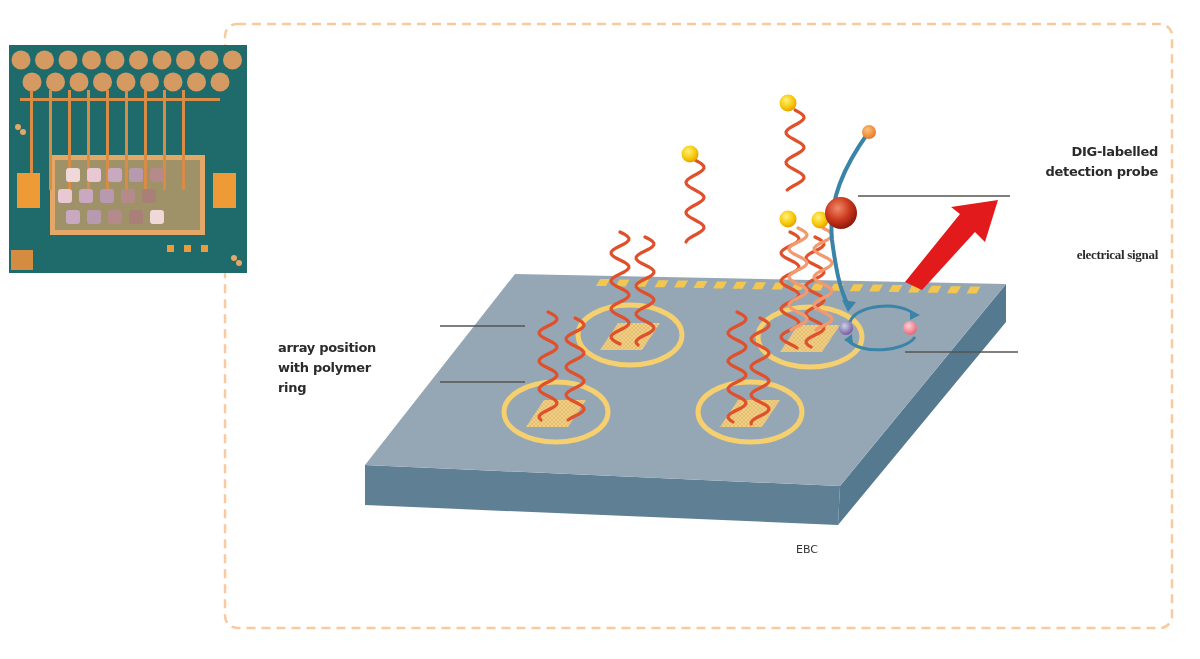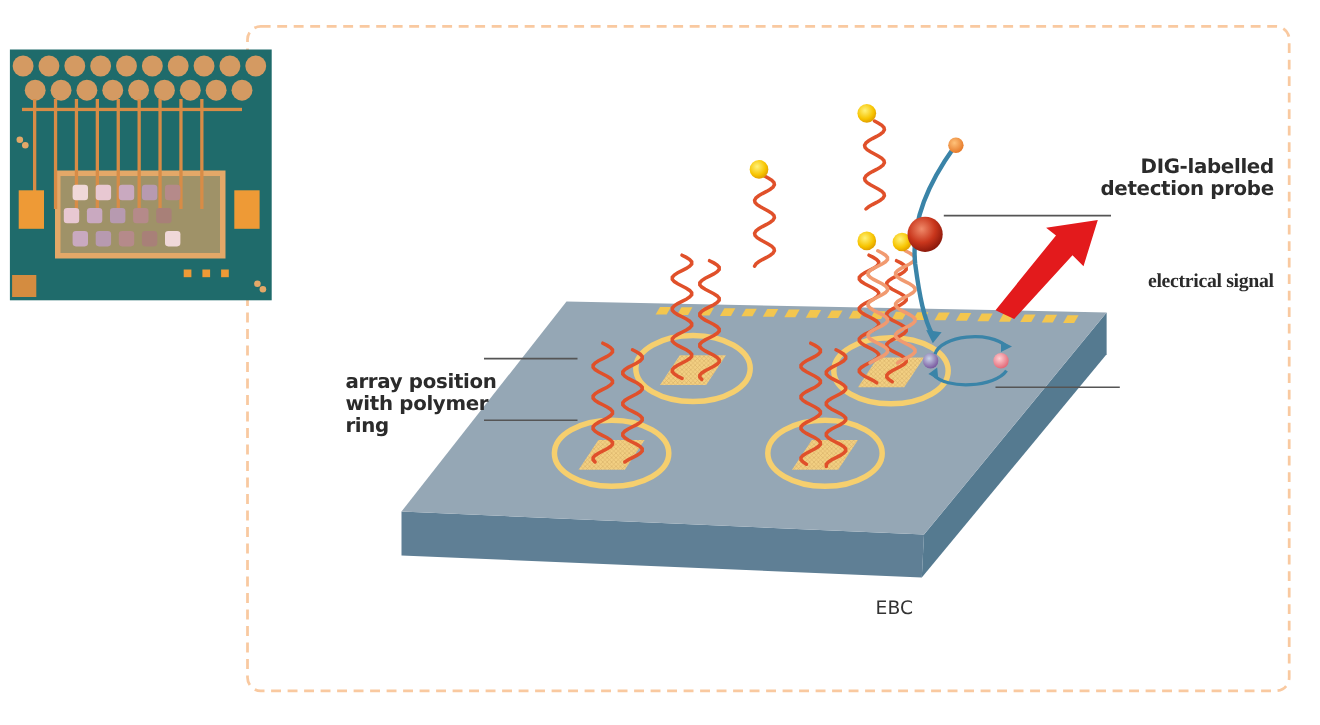--- a/index.html
+++ b/index.html
@@ -1,22 +1,22 @@
 <!DOCTYPE html>
 <html><head>
 <meta charset="utf-8">
 <style>
   html, body { margin: 0; padding: 0; background: #ffffff; }
   body { width: 1200px; height: 659px; position: relative; overflow: hidden;
          font-family: "DejaVu Sans", sans-serif; }
   #stage { position: absolute; left: 0; top: 0; width: 1200px; height: 659px; }
   .label { position: absolute; font-family: "DejaVu Sans", sans-serif; font-weight: bold;
-           font-size: 18px; line-height: 20px; color: #2b2b2b; white-space: pre-line; letter-spacing: -0.3px; }
+           font-size: 13px; line-height: 20px; color: #2b2b2b; white-space: pre-line; letter-spacing: -0.3px; }
   .label.right { text-align: right; }
-  .caption { position: absolute; font-family: "DejaVu Sans", sans-serif; font-size: 17px; color: #333; }
+  .caption { position: absolute; font-family: "DejaVu Sans", sans-serif; font-size: 11px; color: #333; }
 </style>
 </head>
 <body>
 
 <div id="stage">
   <svg id="svg" width="1200" height="659" viewBox="0 0 1200 659" xmlns="http://www.w3.org/2000/svg">
     <defs>
       <pattern id="mesh" width="4" height="4" patternUnits="userSpaceOnUse">
         <rect width="4" height="4" fill="#f2cf82"></rect>
         <path d="M0 0 L4 4 M4 0 L0 4" stroke="#d9b36a" stroke-width="0.6"></path>
@@ -190,20 +190,20 @@
     <polygon points="905,282 960,214 951,207 998,200 985,242 975,232 922,290" fill="#e31a1c"></polygon>
 
     <g stroke="#555" stroke-width="1.5">
       <line x1="440" y1="326" x2="525" y2="326"></line>
       <line x1="440" y1="382" x2="525" y2="382"></line>
       <line x1="858" y1="196" x2="1010" y2="196"></line>
       <line x1="905" y1="352" x2="1018" y2="352"></line>
     </g>
   </svg>
 
-  <div class="label" style="left:278px; top:338px;margin-left:36px;">array position
+  <div class="label" style="left:278px; top:338px;">array position
 with polymer
 ring</div>
   <div class="label right" style="right:42px; top:142px;">DIG-labelled
 detection probe</div>
   <div class="label right" style="right:42px; top:245px;font-family:Liberation Serif, serif;">electrical signal</div>
   <div class="caption" style="left:796px; top:543px;">EBC</div>
 </div>
 
 </body></html>

